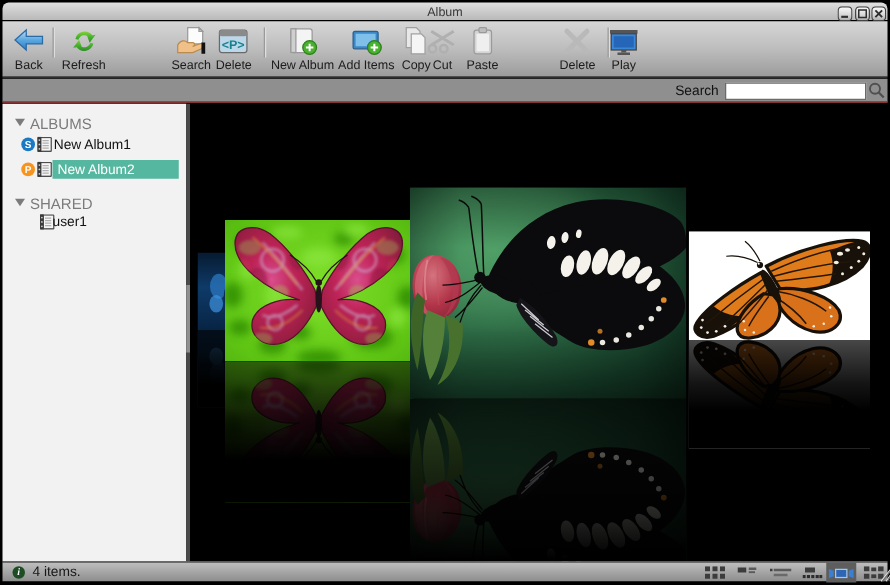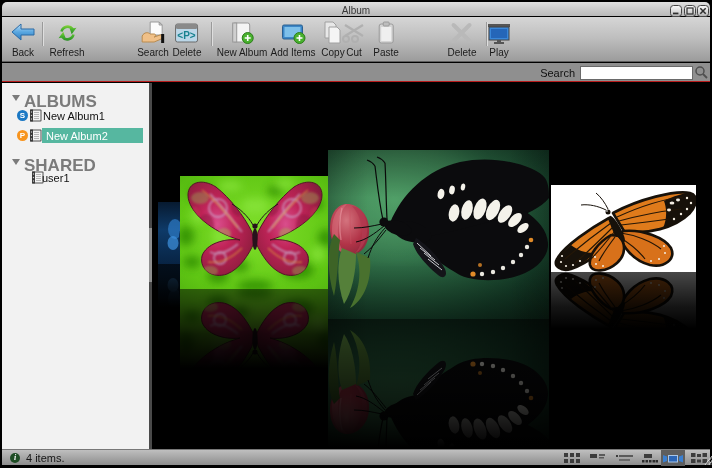--- a/index.html
+++ b/index.html
@@ -9,21 +9,21 @@
 .titem{position:absolute;top:4px;transform:translateX(-50%);text-align:center}
 .titem svg{display:block;margin:0 auto}
 .tlabel{font-size:10px;color:#1b1b1b;margin-top:2px;white-space:nowrap}
 .tsep{position:absolute;top:5px;width:1px;height:24px;background:#9a9a9a;box-shadow:1px 0 0 #dedede}
 #searchrow{position:absolute;left:2px;top:63px;width:708px;height:19px;background:#8f8f8f;border-bottom:1px solid #b91c1c}
 #searchlbl{position:absolute;right:135px;top:4px;font-size:11px;color:#111}
 #searchbox{position:absolute;left:578px;top:3px;width:113px;height:14px;background:#fff;border:1px solid #6a6a6a}
 #sidebar{position:absolute;left:2px;top:83px;width:147px;height:366px;background:#f2f2f2}
 #sidediv{position:absolute;left:149px;top:83px;width:3px;height:366px;background:#4a4a4a}
 #sidediv .thumb{position:absolute;left:0;top:145px;width:3px;height:54px;background:#8f8f8f}
-.hdr{position:absolute;font-size:17px;font-weight:bold;color:#7b7b7b}
+.hdr{position:absolute;font-size:12px;font-weight:normal;color:#7b7b7b}
 .tri{position:absolute;width:0;height:0;border-left:4.5px solid transparent;border-right:4.5px solid transparent;border-top:6px solid #7b7b7b}
 .leaf{position:absolute;font-size:11px;color:#111}
 .badge{position:absolute;width:11px;height:11px;border-radius:50%;color:#fff;font-size:8px;font-weight:bold;text-align:center;line-height:11px}
 #sel{position:absolute;left:40px;top:45px;width:101px;height:15px;background:#56b7a0}
 #main{position:absolute;left:152px;top:83px;width:558px;height:366px;background:#000;overflow:hidden}
 .photo{position:absolute}
 .refl{position:absolute;transform:scaleY(-1)}
 .fade{position:absolute}
 #statusbar{position:absolute;left:2px;top:449px;width:708px;height:16px;background:linear-gradient(180deg,#bfbfbf,#a6a6a6 50%,#8d8d8d);border-top:1px solid #787878}
 #sitems{position:absolute;left:24px;top:2px;font-size:11px;color:#161616}

